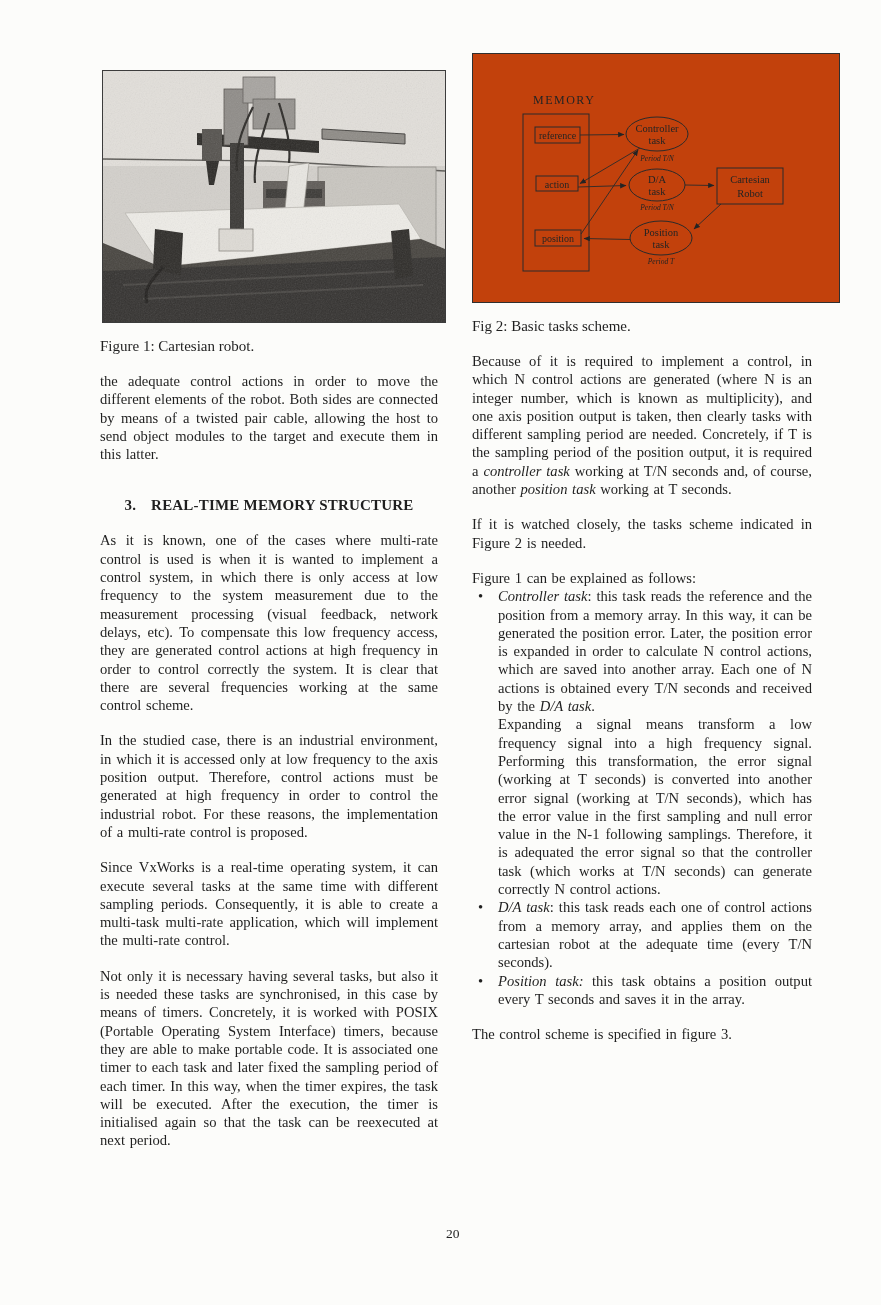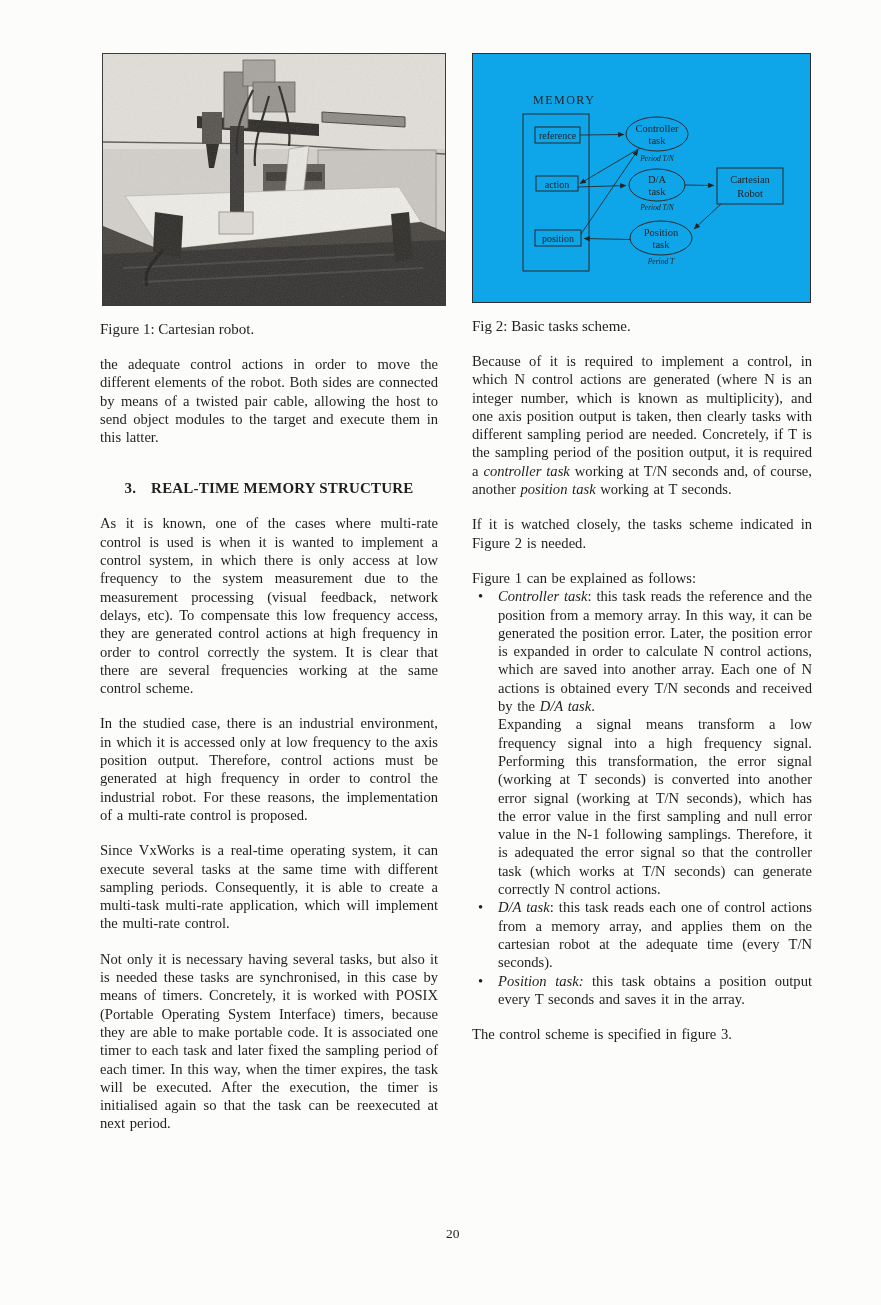--- a/index.html
+++ b/index.html
@@ -4,34 +4,34 @@
 <style>
   * { box-sizing: border-box; margin: 0; padding: 0; }
   html,body { width: 881px; height: 1305px; }
   body {
     position: relative;
     background: #fcfcfa;
     color: #1f1f1f;
     font-family: "Liberation Serif", serif;
   }
   .col { position: absolute; top: 53px; }
-  .col-left  { left: 100px; width: 338px; }
+  .col-left  { left: 100px; width: 338px; margin-top: 17px; }
   .col-right { left: 472px; width: 340px; }
 
   .photo-frame {
     margin-left: 2px;
     width: 344px; height: 253px;
     border: 1px solid #3c3c3c;
     overflow: hidden;
     background: #d7d4cf;
   }
   .diagram-frame {
-    width: 339px; height: 250px;
+    width: 368px; height: 250px;
     border: 1.5px solid #2f2f2f;
-    background: #0ea5e9;
+    background: #c2410c;
     overflow: hidden;
   }
   .caption {
     margin-top: 14px;
     font-size: 15px;
     line-height: 18px;
   }
   .para {
     margin-top: 17px;
     font-size: 14.6px;

